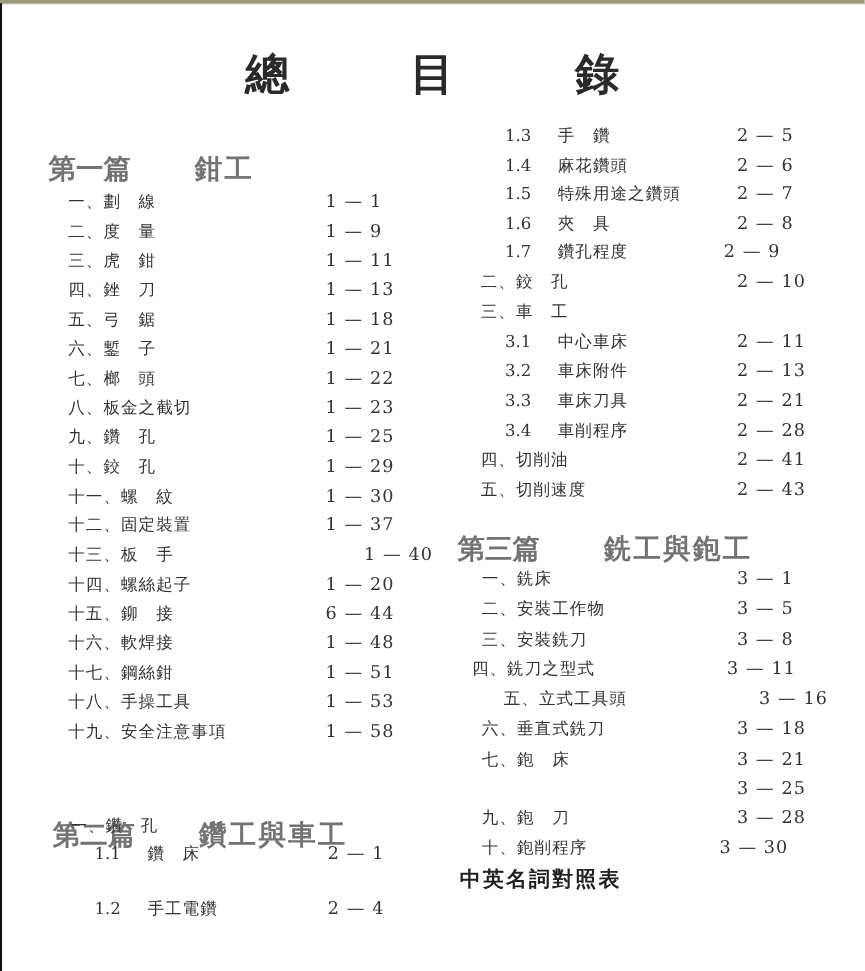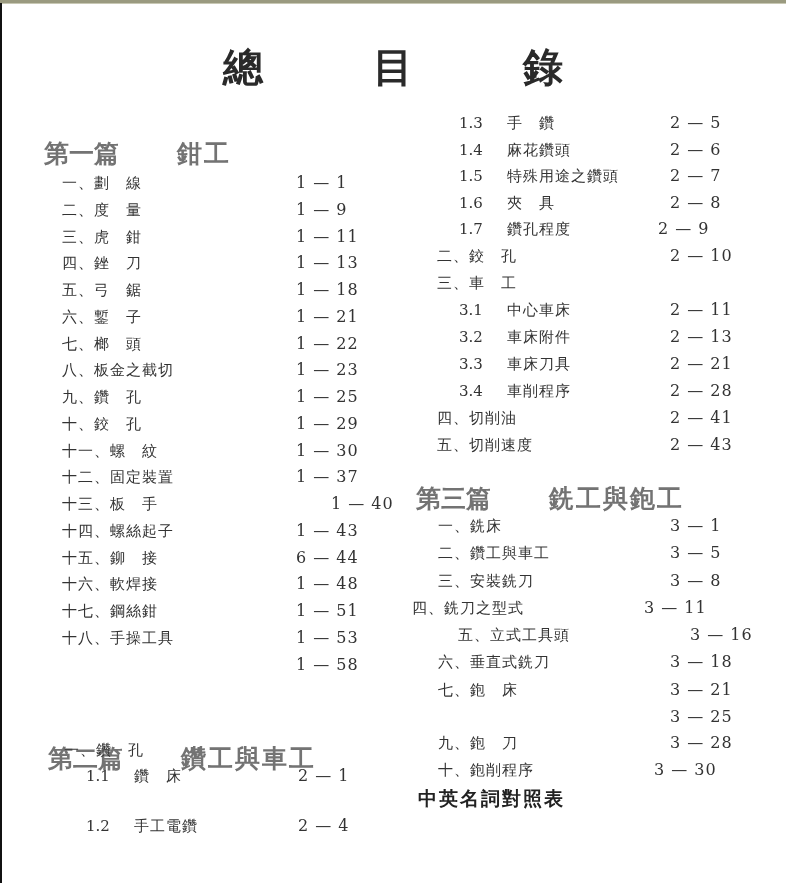--- a/index.html
+++ b/index.html
@@ -95,39 +95,40 @@
     <div class="entry" style="left: 62px; top: 466.25px; width: 304px;">
       <span class="lbl">十二、固定裝置</span>
       <span class="pg" style="left: 234px;">1 — 37</span>
     </div>
     <div class="entry" style="left: 62px; top: 493px; width: 304px;">
       <span class="lbl">十三、板　手</span>
       <span class="pg" style="left: 222px; margin-left: 47px;">1 — 40</span>
     </div>
     <div class="entry" style="left: 62px; top: 519.75px; width: 304px;">
       <span class="lbl">十四、螺絲起子</span>
-      <span class="pg" style="left: 234px;">1 — 43</span>
+      <span class="pg" style="left: 234px;">1 — 20</span>
     </div>
     <div class="entry" style="left: 62px; top: 546.5px; width: 304px;">
       <span class="lbl">十五、鉚　接</span>
       <span class="pg" style="left: 234px;">6 — 44</span>
     </div>
     <div class="entry" style="left: 62px; top: 573.25px; width: 304px;">
       <span class="lbl">十六、軟焊接</span>
       <span class="pg" style="left: 234px;">1 — 48</span>
     </div>
     <div class="entry" style="left: 62px; top: 600px; width: 304px;">
       <span class="lbl">十七、鋼絲鉗</span>
       <span class="pg" style="left: 234px;">1 — 51</span>
     </div>
     <div class="entry" style="left: 62px; top: 626.75px; width: 304px;">
       <span class="lbl">十八、手操工具</span>
       <span class="pg" style="left: 234px;">1 — 53</span>
     </div>
     <div class="entry" style="left: 62px; top: 653.5px; width: 304px;">
+      <span class="lbl">十九、安全注意事項</span>
       <span class="pg" style="left: 234px;">1 — 58</span>
     </div>
   </div>
 
 <div class="part" style="left:48px; top:742px;">
   <span class="pnum">第二篇</span><span class="pname">鑽工與車工</span>
 </div>
 <div id="p2">
     <div class="entry" style="left: 64px; top: 739px; width: 304px;">
       <span class="lbl">一、鑽　孔</span>
@@ -208,28 +209,28 @@
 
 <div class="part" style="left:416px; top:482px;">
   <span class="pnum">第三篇</span><span class="pname">銑工與鉋工</span>
 </div>
 <div id="p3">
     <div class="entry" style="left: 438px; top: 515px; width: 302px;">
       <span class="lbl">一、銑床</span>
       <span class="pg" style="left: 232px;">3 — 1</span>
     </div>
     <div class="entry" style="left: 438px; top: 542px; width: 302px;">
-      <span class="lbl">二、鑽工與車工</span>
+      <span class="lbl">二、安裝工作物</span>
       <span class="pg" style="left: 232px;">3 — 5</span>
     </div>
     <div class="entry" style="left: 438px; top: 570px; width: 302px;">
       <span class="lbl">三、安裝銑刀</span>
       <span class="pg" style="left: 232px;">3 — 8</span>
     </div>
-    <div class="entry" style="left: 412px; top: 597px; width: 302px;">
+    <div class="entry" style="left: 429px; top: 597px; width: 302px;">
       <span class="lbl">四、銑刀之型式</span>
       <span class="pg" style="left: 232px;">3 — 11</span>
     </div>
     <div class="entry" style="left: 438px; top: 624px; width: 302px; margin-left: 20px;">
       <span class="lbl">五、立式工具頭</span>
       <span class="pg" style="left: 232px;">3 — 16</span>
     </div>
     <div class="entry" style="left: 438px; top: 651px; width: 302px;">
       <span class="lbl">六、垂直式銑刀</span>
       <span class="pg" style="left: 232px;">3 — 18</span>

